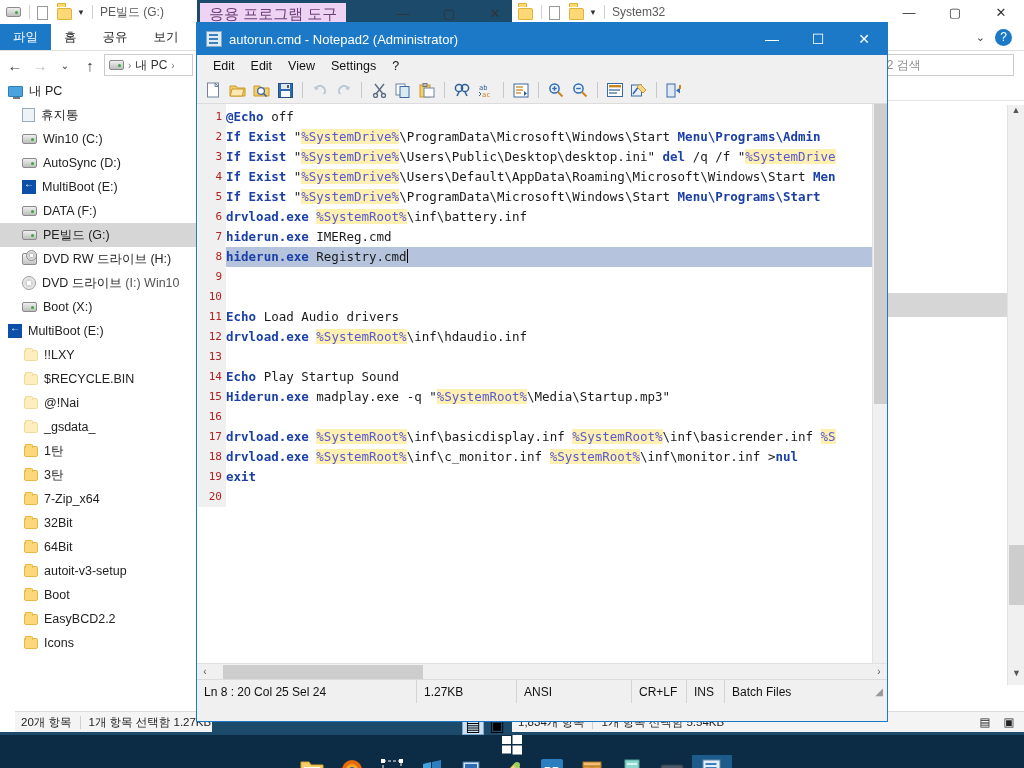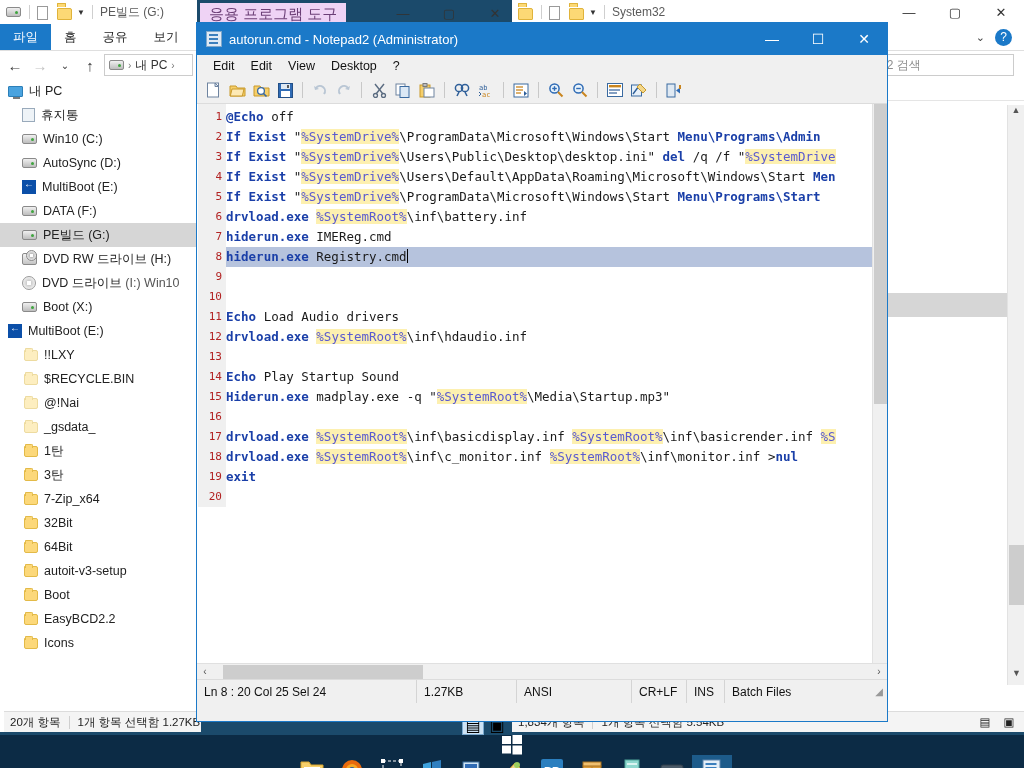--- a/index.html
+++ b/index.html
@@ -255,21 +255,21 @@
         <div class="tnode ind2">
           <span class="fold-small"></span>
           <span class="lbl">EasyBCD2.2</span>
         </div>
         <div class="tnode ind2">
           <span class="fold-small"></span>
           <span class="lbl">Icons</span>
         </div>
       </div>
 
-    <div class="statusbar" style="position:absolute;bottom:0;left:4px;width:197px;">
+    <div class="statusbar" style="position:absolute;bottom:0;left:15px;width:197px;">
       <span>20개 항목</span>
       <span class="sbsep"></span>
       <span>1개 항목 선택함 1.27KB</span>
     </div>
   </div>
 
   <div class="win" id="right-exp" style="left:512px;top:0;width:512px;height:732px;border:none;">
 
     <div class="titlebar">
       <div class="qat">
@@ -373,21 +373,21 @@
         <span class="np-btn">—</span>
         <span class="np-btn">☐</span>
         <span class="np-btn">✕</span>
       </span>
     </div>
 
     <div class="np-menu">
       <span>Edit</span>
       <span>Edit</span>
       <span>View</span>
-      <span>Desktop</span>
+      <span>Settings</span>
       <span>?</span>
     </div>
 
     <div class="np-tool">
       <span class="tb">
         <svg width="15" height="16" viewBox="0 0 15 16">
             <rect x="1.5" y="1" width="11" height="14" fill="#fff" stroke="#6f84a0"></rect>
             <path d="M9 1 L12.5 4.5 L9 4.5 Z" fill="#d6e3f0" stroke="#6f84a0"></path>
           </svg>
         </span>

